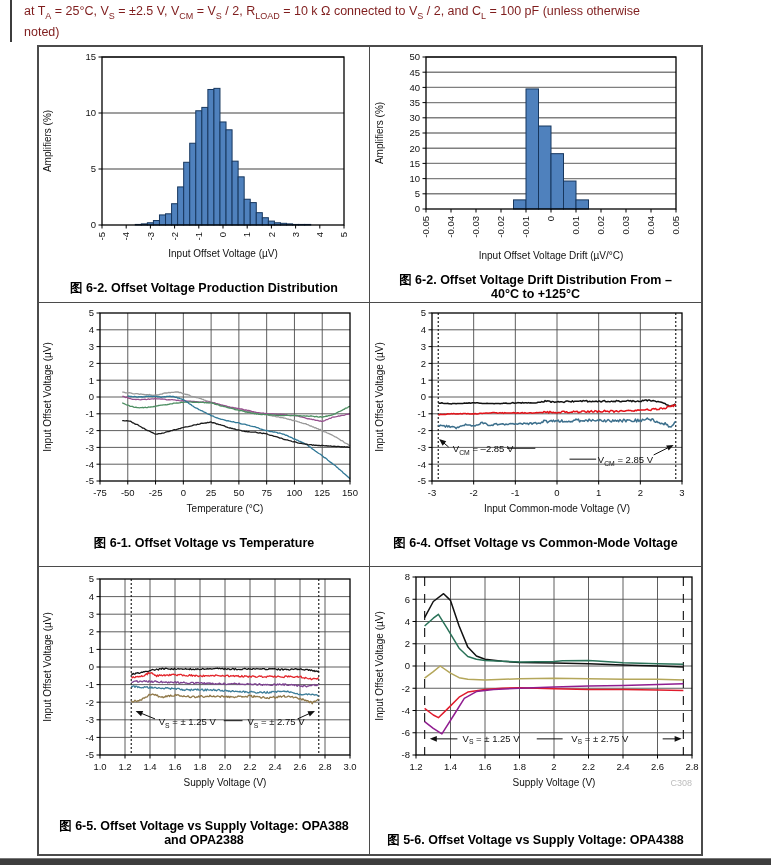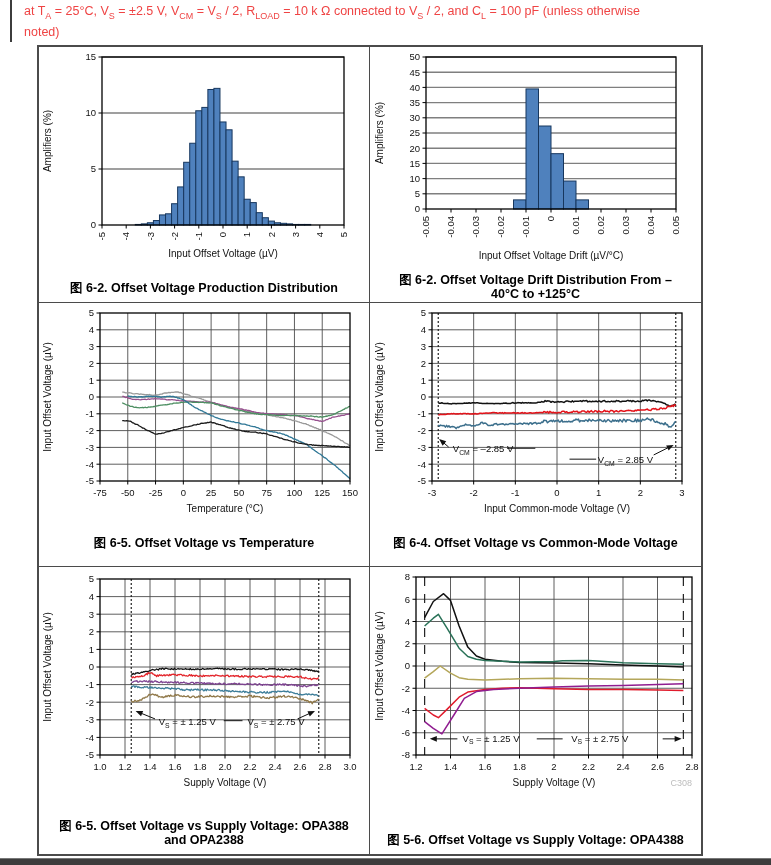--- a/index.html
+++ b/index.html
@@ -1,19 +1,19 @@
 <!DOCTYPE html>
 <html><head>
 <meta charset="utf-8">
 <style>
   html,body{margin:0;padding:0;}
   body{width:771px;height:865px;background:#fff;position:relative;overflow:hidden;
        font-family:"Liberation Sans",sans-serif;color:#111;}
   .hdr{position:absolute;left:24px;top:3px;width:712px;font-size:12.5px;line-height:16px;
-       white-space:pre-line;color:#ef4444;}
+       white-space:pre-line;color:#7f1d1d;}
   .hdr sub{font-size:9px;}
   .stub{position:absolute;left:10px;top:0;width:2px;height:42px;background:#3c3c3c;}
   .figtable{position:absolute;left:37px;top:45px;width:666px;height:811px;box-sizing:border-box;
        border:2px solid #4b4b4b;display:grid;grid-template-columns:1fr 1fr;
        grid-template-rows:256px 264px 1fr;background:#fff;}
   .cell{box-sizing:border-box;display:flex;flex-direction:column;align-items:center;overflow:hidden;}
   .cell.c-r{border-right:1.5px solid #4b4b4b;}
   .cell.c-b{border-bottom:1.5px solid #4b4b4b;}
   .chart{margin-top:2px;flex:0 0 auto;}
   .cap{margin-top:auto;font-weight:bold;font-size:12.5px;line-height:14px;text-align:center;
@@ -238,21 +238,21 @@
         <text x="56" y="61.699999999999996" font-size="9.5" text-anchor="end" fill="#111">2</text>
         <line x1="58.5" x2="62" y1="41.6" y2="41.6" stroke="#000" stroke-width="1"></line>
         <text x="56" y="44.9" font-size="9.5" text-anchor="end" fill="#111">3</text>
         <line x1="58.5" x2="62" y1="24.8" y2="24.8" stroke="#000" stroke-width="1"></line>
         <text x="56" y="28.1" font-size="9.5" text-anchor="end" fill="#111">4</text>
         <line x1="58.5" x2="62" y1="8" y2="8" stroke="#000" stroke-width="1"></line>
         <text x="56" y="11.3" font-size="9.5" text-anchor="end" fill="#111">5</text>
         <text x="187" y="207" font-size="10" text-anchor="middle" fill="#111">Temperature (°C)</text>
         <text x="13" y="92" font-size="10" text-anchor="middle" fill="#111" transform="rotate(-90 13 92)">Input Offset Voltage (µV)</text>
       </svg>
-    <div class="cap">图 6-5. Offset Voltage vs Temperature</div>
+    <div class="cap">图 6-1. Offset Voltage vs Temperature</div>
   </div>
 
   <div class="cell row2 c-b">
     <svg class="chart" width="332" height="226" viewBox="0 0 332 226">
         <line x1="103.66666666666666" x2="103.66666666666666" y1="8" y2="176" stroke="#4d4d4d" stroke-width="0.9"></line>
         <line x1="145.33333333333331" x2="145.33333333333331" y1="8" y2="176" stroke="#4d4d4d" stroke-width="0.9"></line>
         <line x1="187" x2="187" y1="8" y2="176" stroke="#4d4d4d" stroke-width="0.9"></line>
         <line x1="228.66666666666666" x2="228.66666666666666" y1="8" y2="176" stroke="#4d4d4d" stroke-width="0.9"></line>
         <line x1="270.33333333333337" x2="270.33333333333337" y1="8" y2="176" stroke="#4d4d4d" stroke-width="0.9"></line>
         <line x1="62" x2="312" y1="159.20000000000002" y2="159.20000000000002" stroke="#4d4d4d" stroke-width="0.9"></line>

